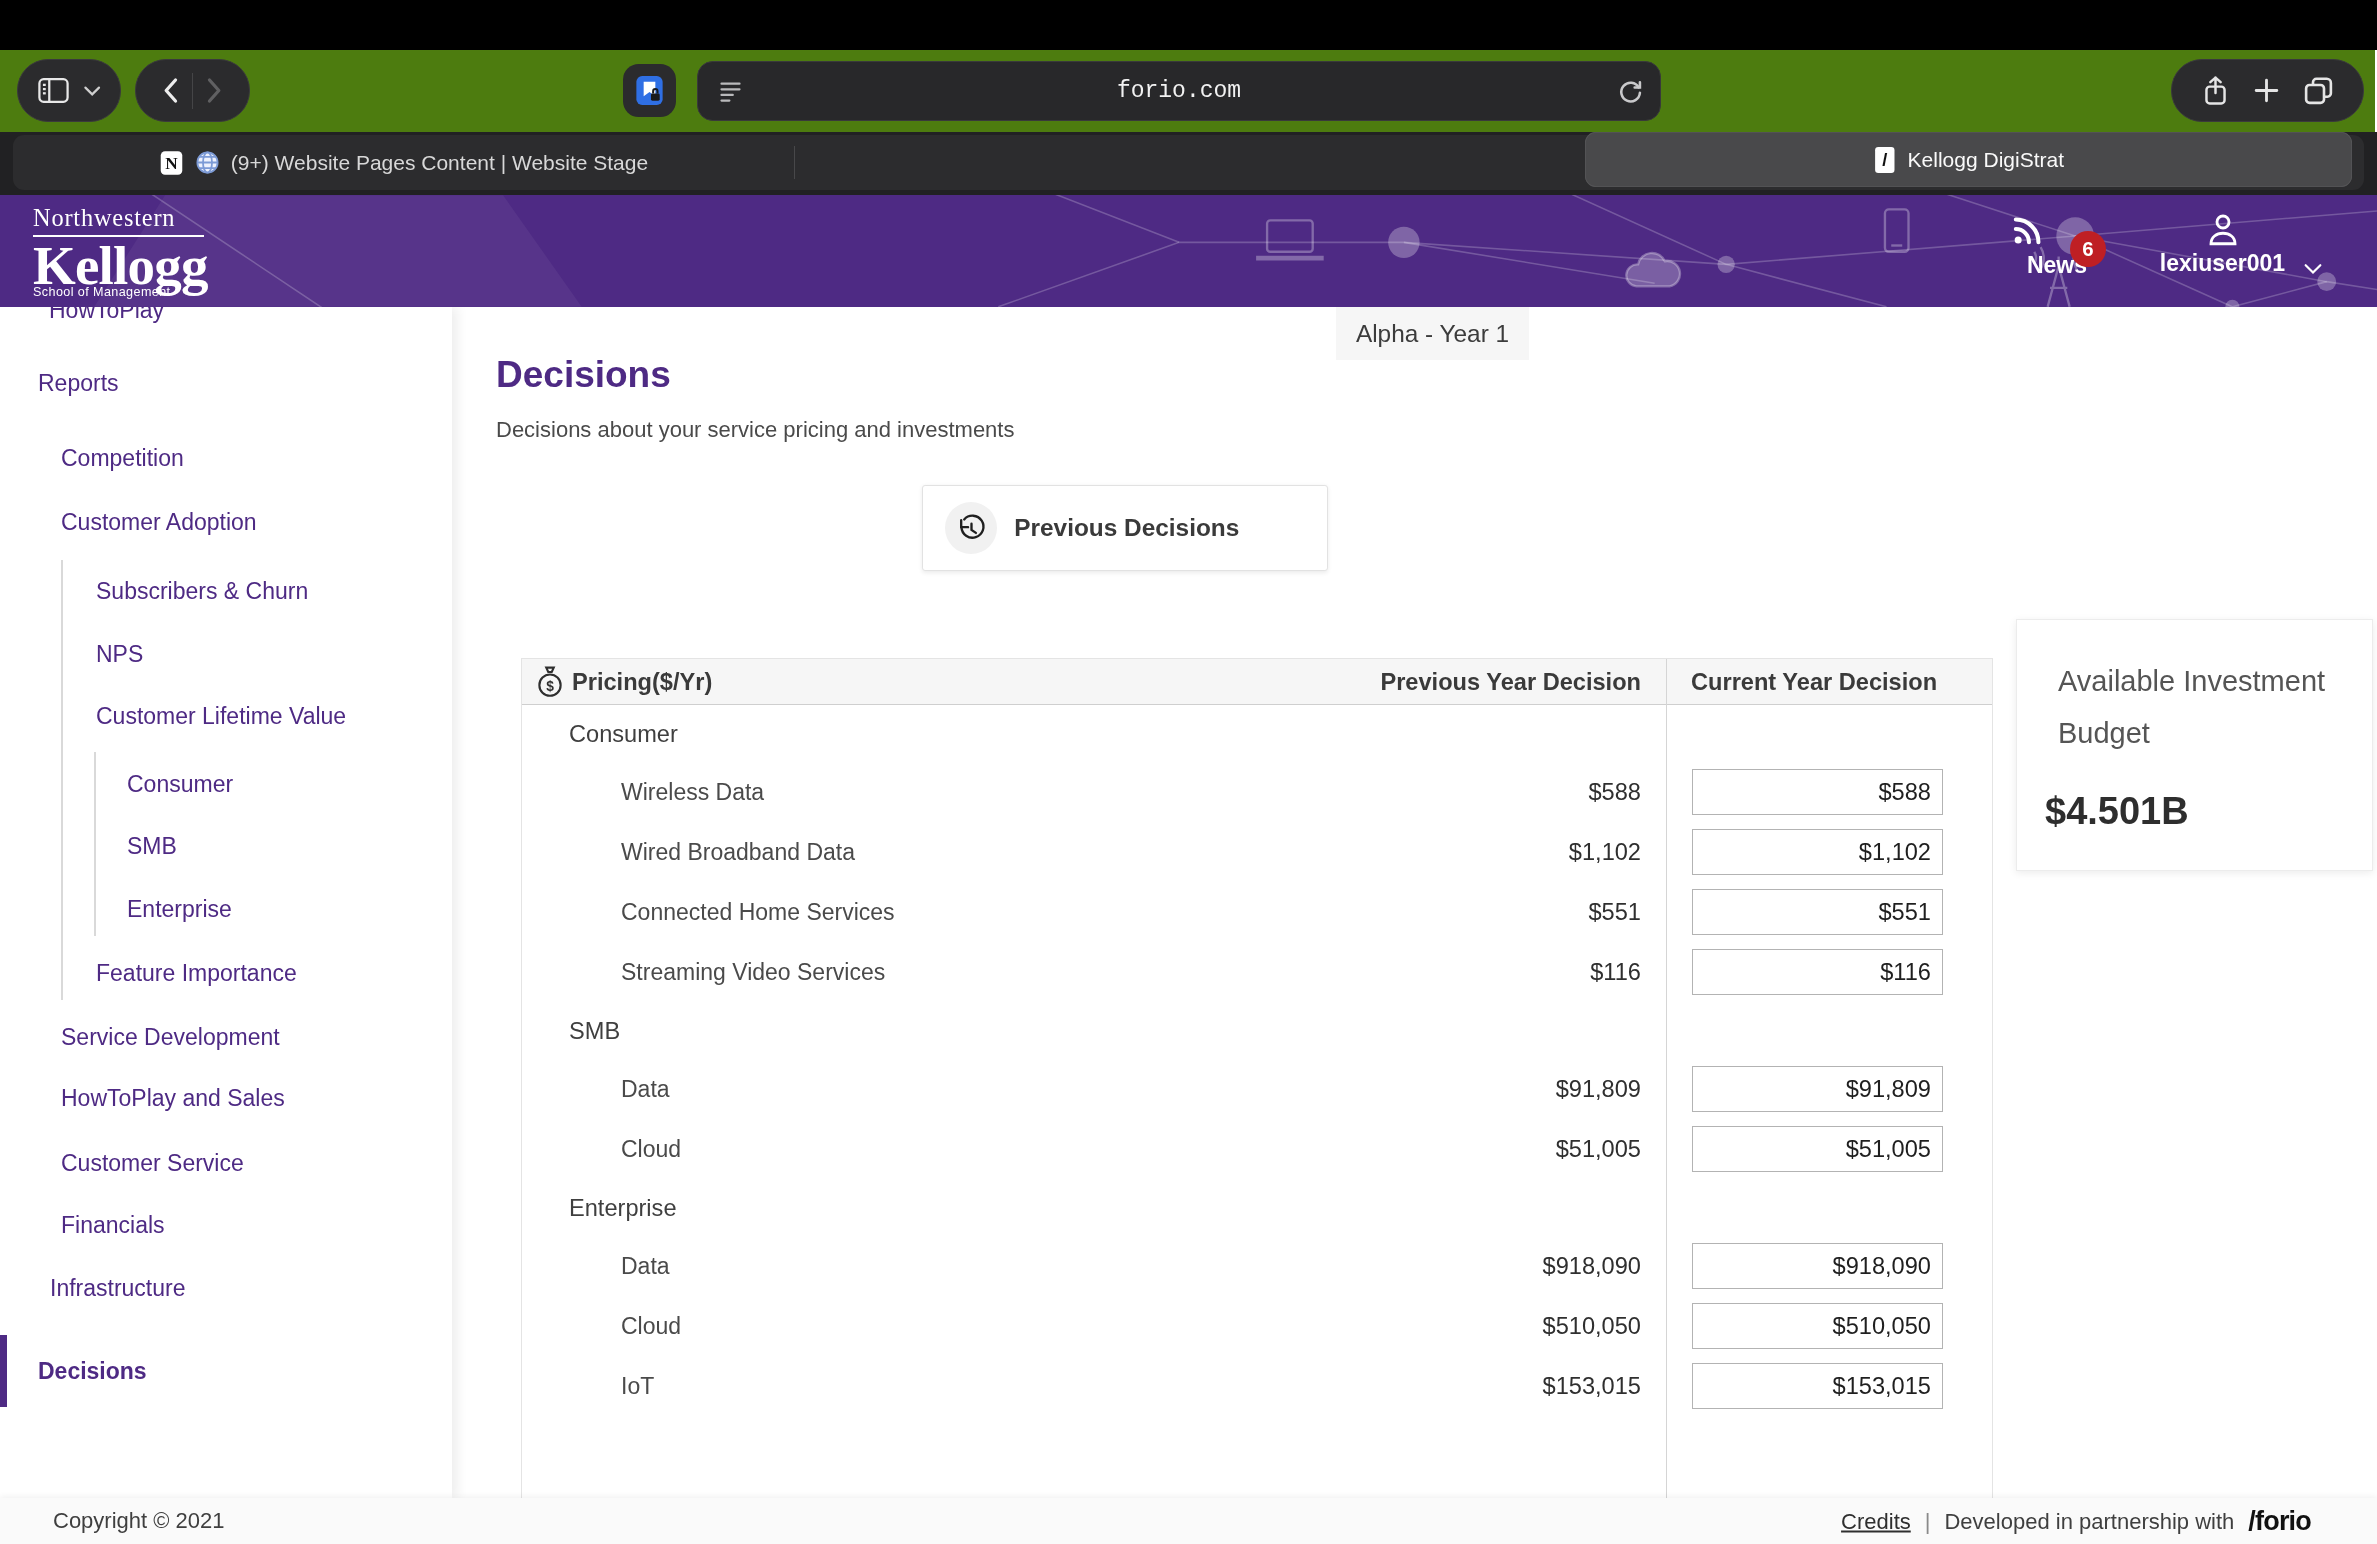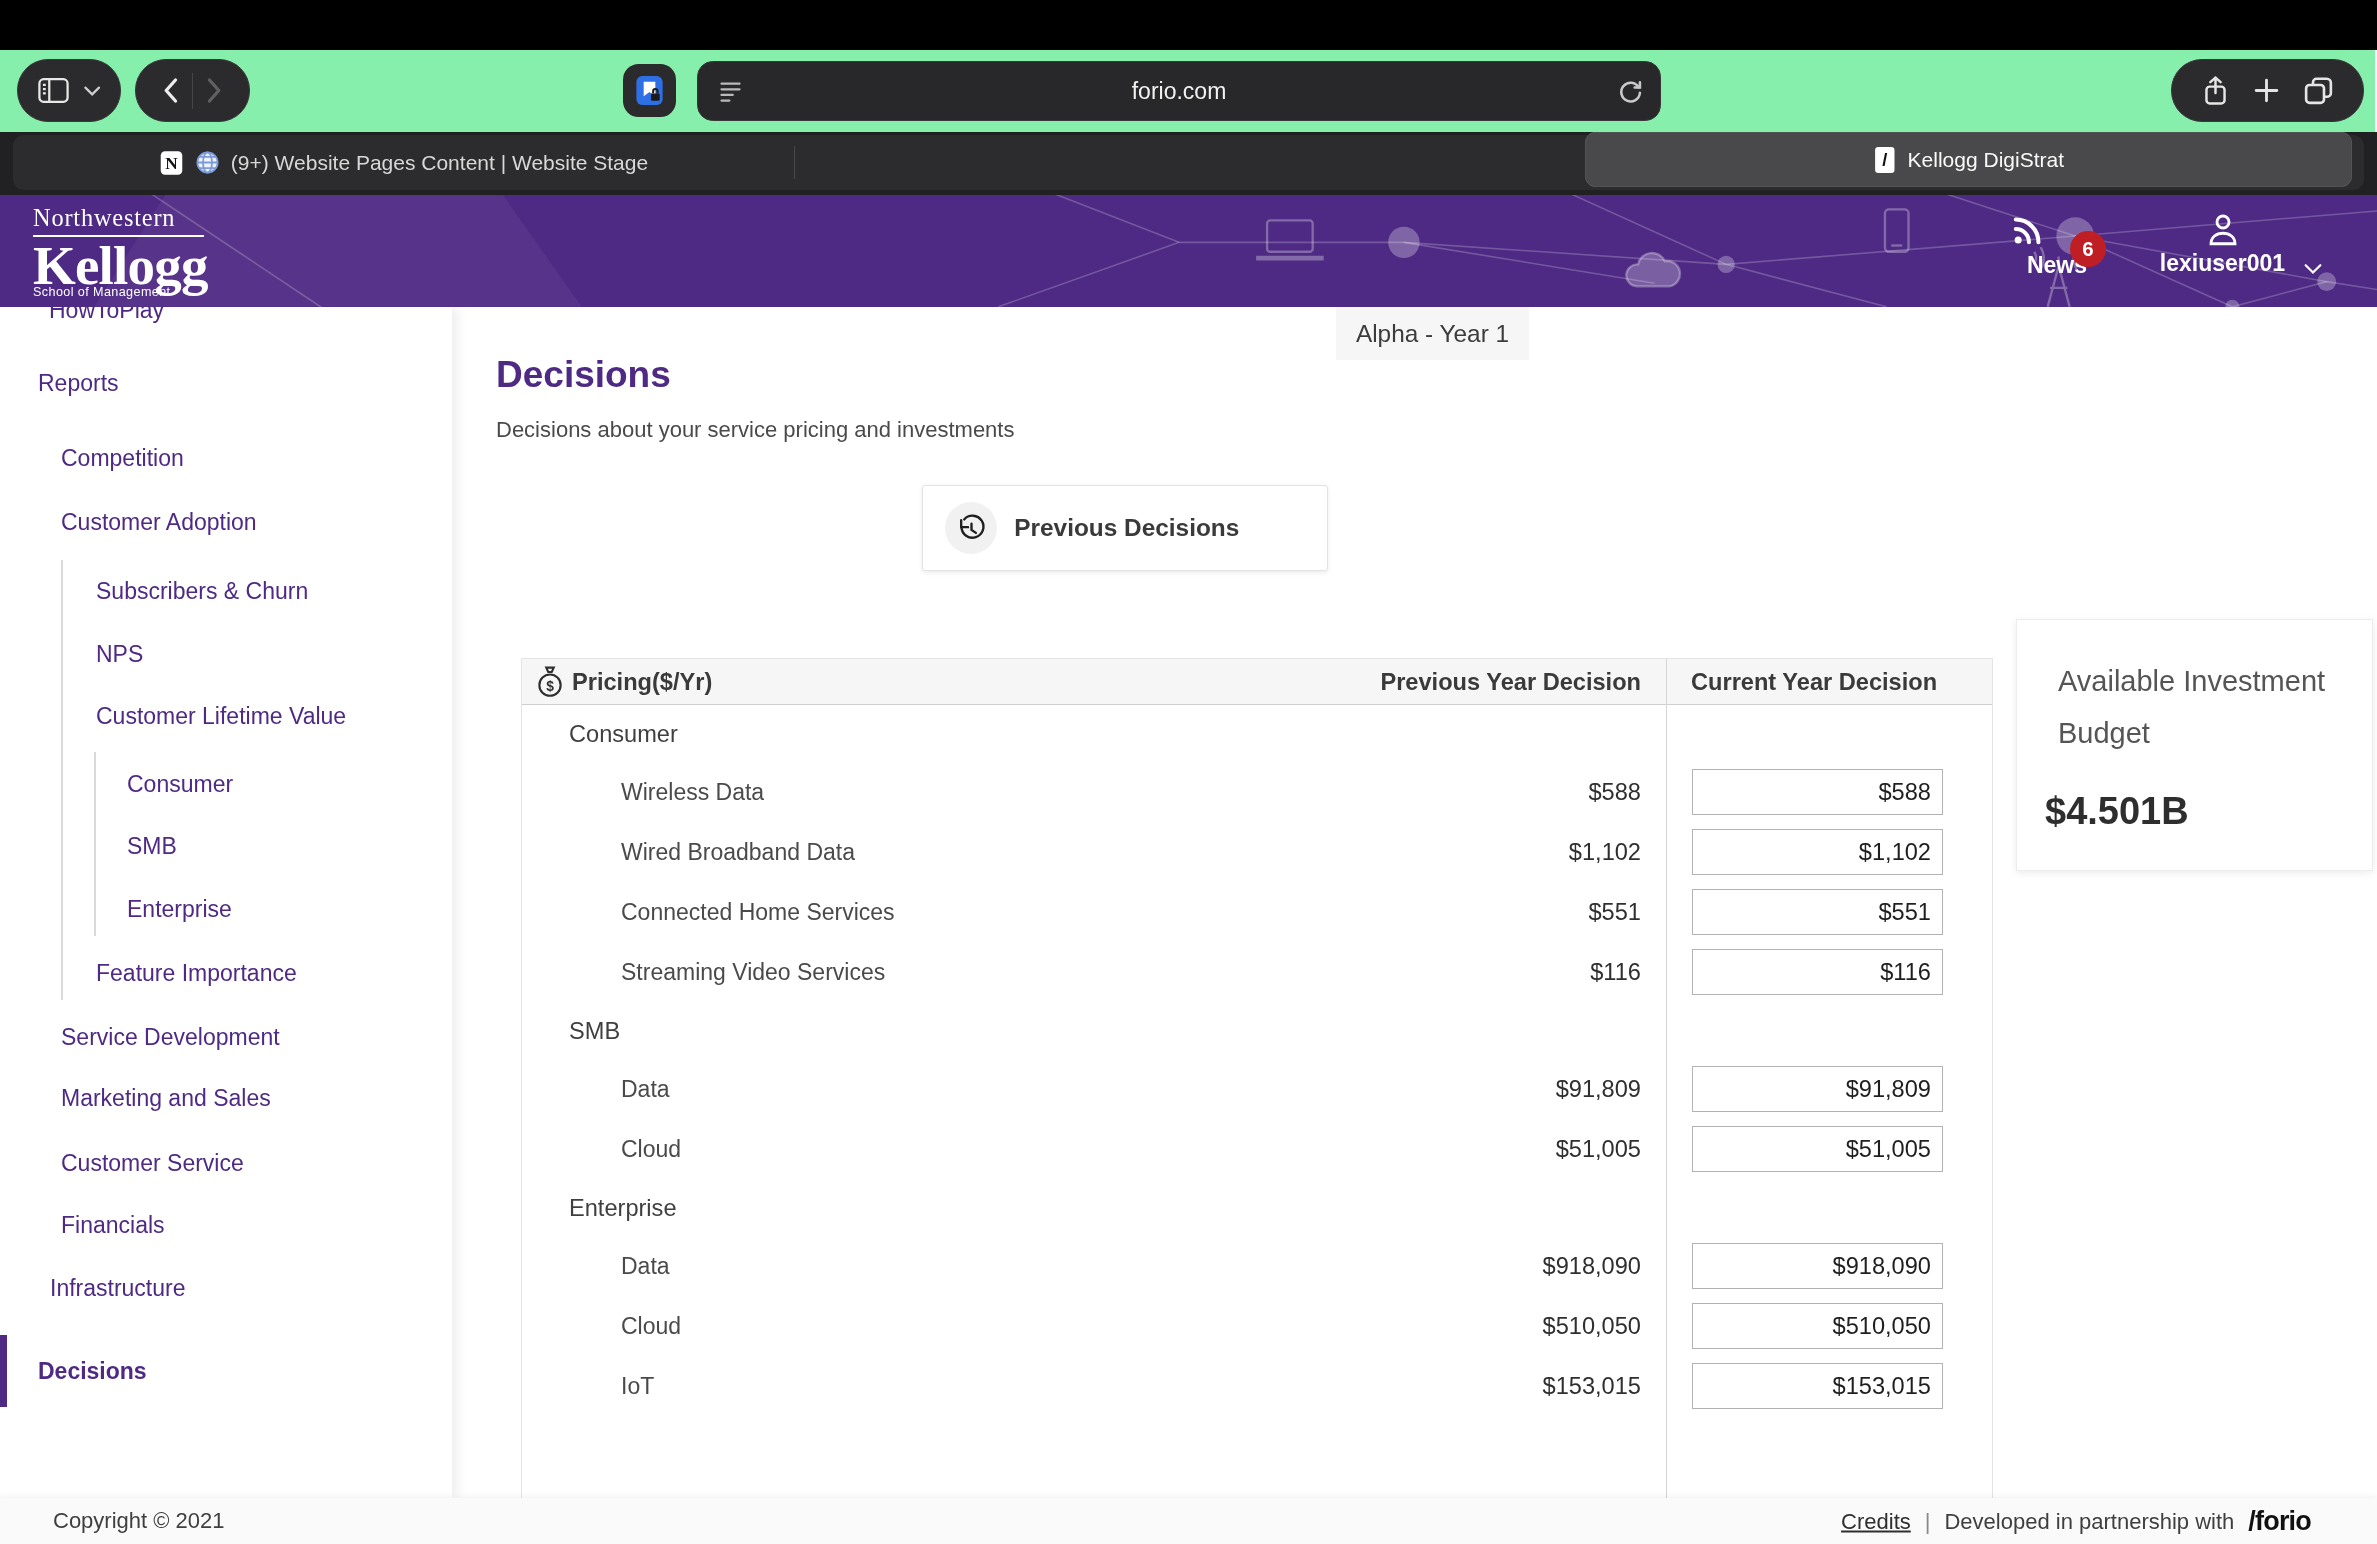--- a/index.html
+++ b/index.html
@@ -5,21 +5,21 @@
   * { margin:0; padding:0; box-sizing:border-box; }
   html,body { width:2377px; height:1544px; }
   body {
     position:relative; overflow:hidden; background:#ffffff;
     font-family:"Liberation Sans", sans-serif; -webkit-font-smoothing:antialiased;
   }
   svg { display:block; }
 
   
   .chrome-black { position:absolute; left:0; top:0; right:0; height:50px; background:#000; z-index:40;}
-  .toolbar { position:absolute; left:0; top:50px; right:2px; height:83px; background:#86efac; z-index:40; }
+  .toolbar { position:absolute; left:0; top:50px; right:2px; height:83px; background:#4d7c0f; z-index:40;font-family:Liberation Mono, monospace; }
   .pill { position:absolute; top:9.4px; height:63px; background:#2b2b2d; border:0.8px solid #3a3a3c; border-radius:31px;
           display:flex; align-items:center; justify-content:center; }
   .pill-sidebar { left:17.3px; width:104px; gap:11px; }
   .pill-nav { left:135px; width:115px; gap:6.3px; }
   .nav-sep { width:0.8px; height:36px; background:#454547; }
   .ext-btn { position:absolute; left:623px; top:14px; width:53px; height:53px; border-radius:15.7px; background:#2b2b2d;
              display:flex; align-items:center; justify-content:center; }
   .url-bar { position:absolute; left:697px; top:11px; width:964px; height:60px; background:#28282a; border:0.8px solid #39393b;
              border-radius:15.7px; display:flex; align-items:center; }
   .url-reader { position:absolute; left:19px; }
@@ -303,21 +303,21 @@
     <div class="side-item" style="top: 128px; left: 61px;">Competition</div>
     <div class="side-item" style="top: 192px; left: 61px;">Customer Adoption</div>
     <div class="side-item" style="top: 261px; left: 96px;">Subscribers &amp; Churn</div>
     <div class="side-item" style="top: 324px; left: 96px;">NPS</div>
     <div class="side-item" style="top: 386px; left: 96px;">Customer Lifetime Value</div>
     <div class="side-item" style="top: 454px; left: 127px;">Consumer</div>
     <div class="side-item" style="top: 516px; left: 127px;">SMB</div>
     <div class="side-item" style="top: 579px; left: 127px;">Enterprise</div>
     <div class="side-item" style="top: 643px; left: 96px;">Feature Importance</div>
     <div class="side-item" style="top: 707px; left: 61px;">Service Development</div>
-    <div class="side-item" style="top: 768px; left: 61px;">Marketing and Sales</div>
+    <div class="side-item" style="top: 768px; left: 61px;">HowToPlay and Sales</div>
     <div class="side-item" style="top: 833px; left: 61px;">Customer Service</div>
     <div class="side-item" style="top: 895px; left: 61px;">Financials</div>
     <div class="side-item" style="top: 958px; left: 50px;">Infrastructure</div>
     <div class="side-item active" style="top: 1041px; left: 38px;">Decisions</div>
   </nav>
 
 <main class="main">
   <div class="scenario-badge">Alpha - Year 1</div>
   <h1 class="page-title">Decisions</h1>
   <div class="page-subtitle">Decisions about your service pricing and investments</div>

